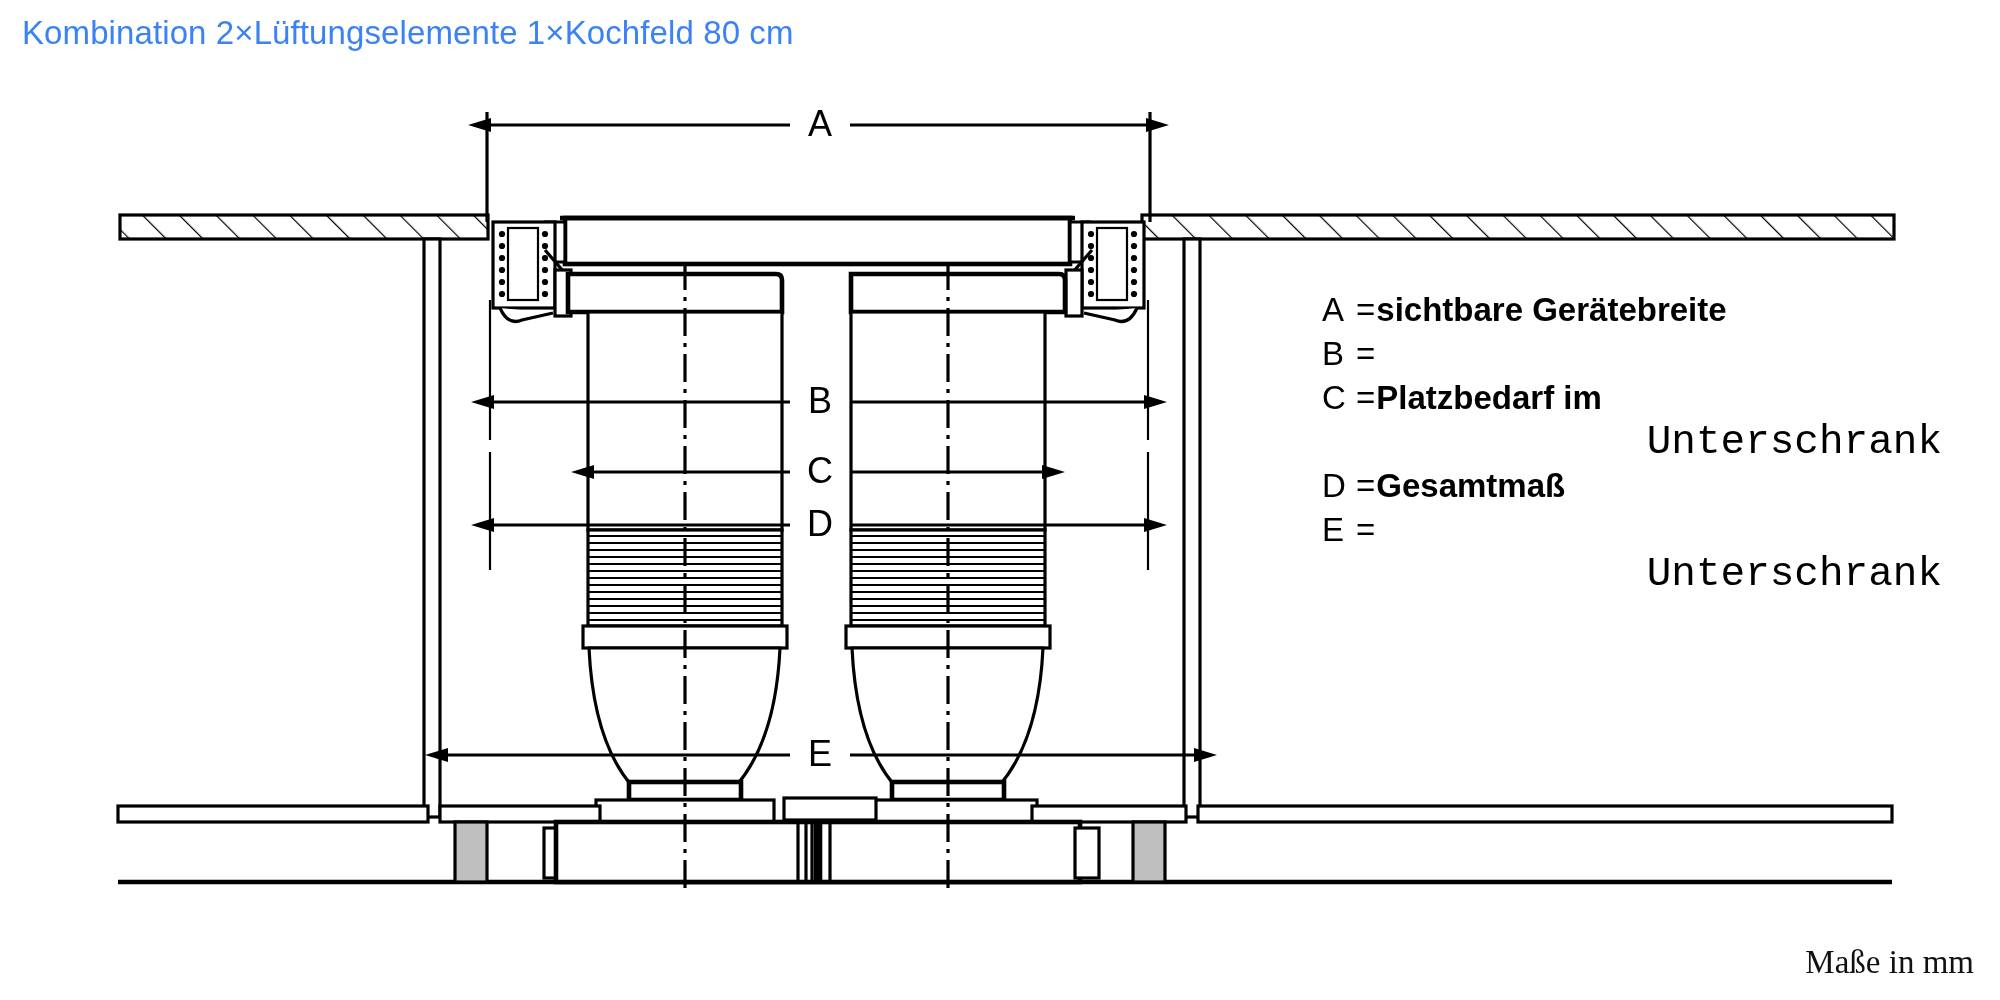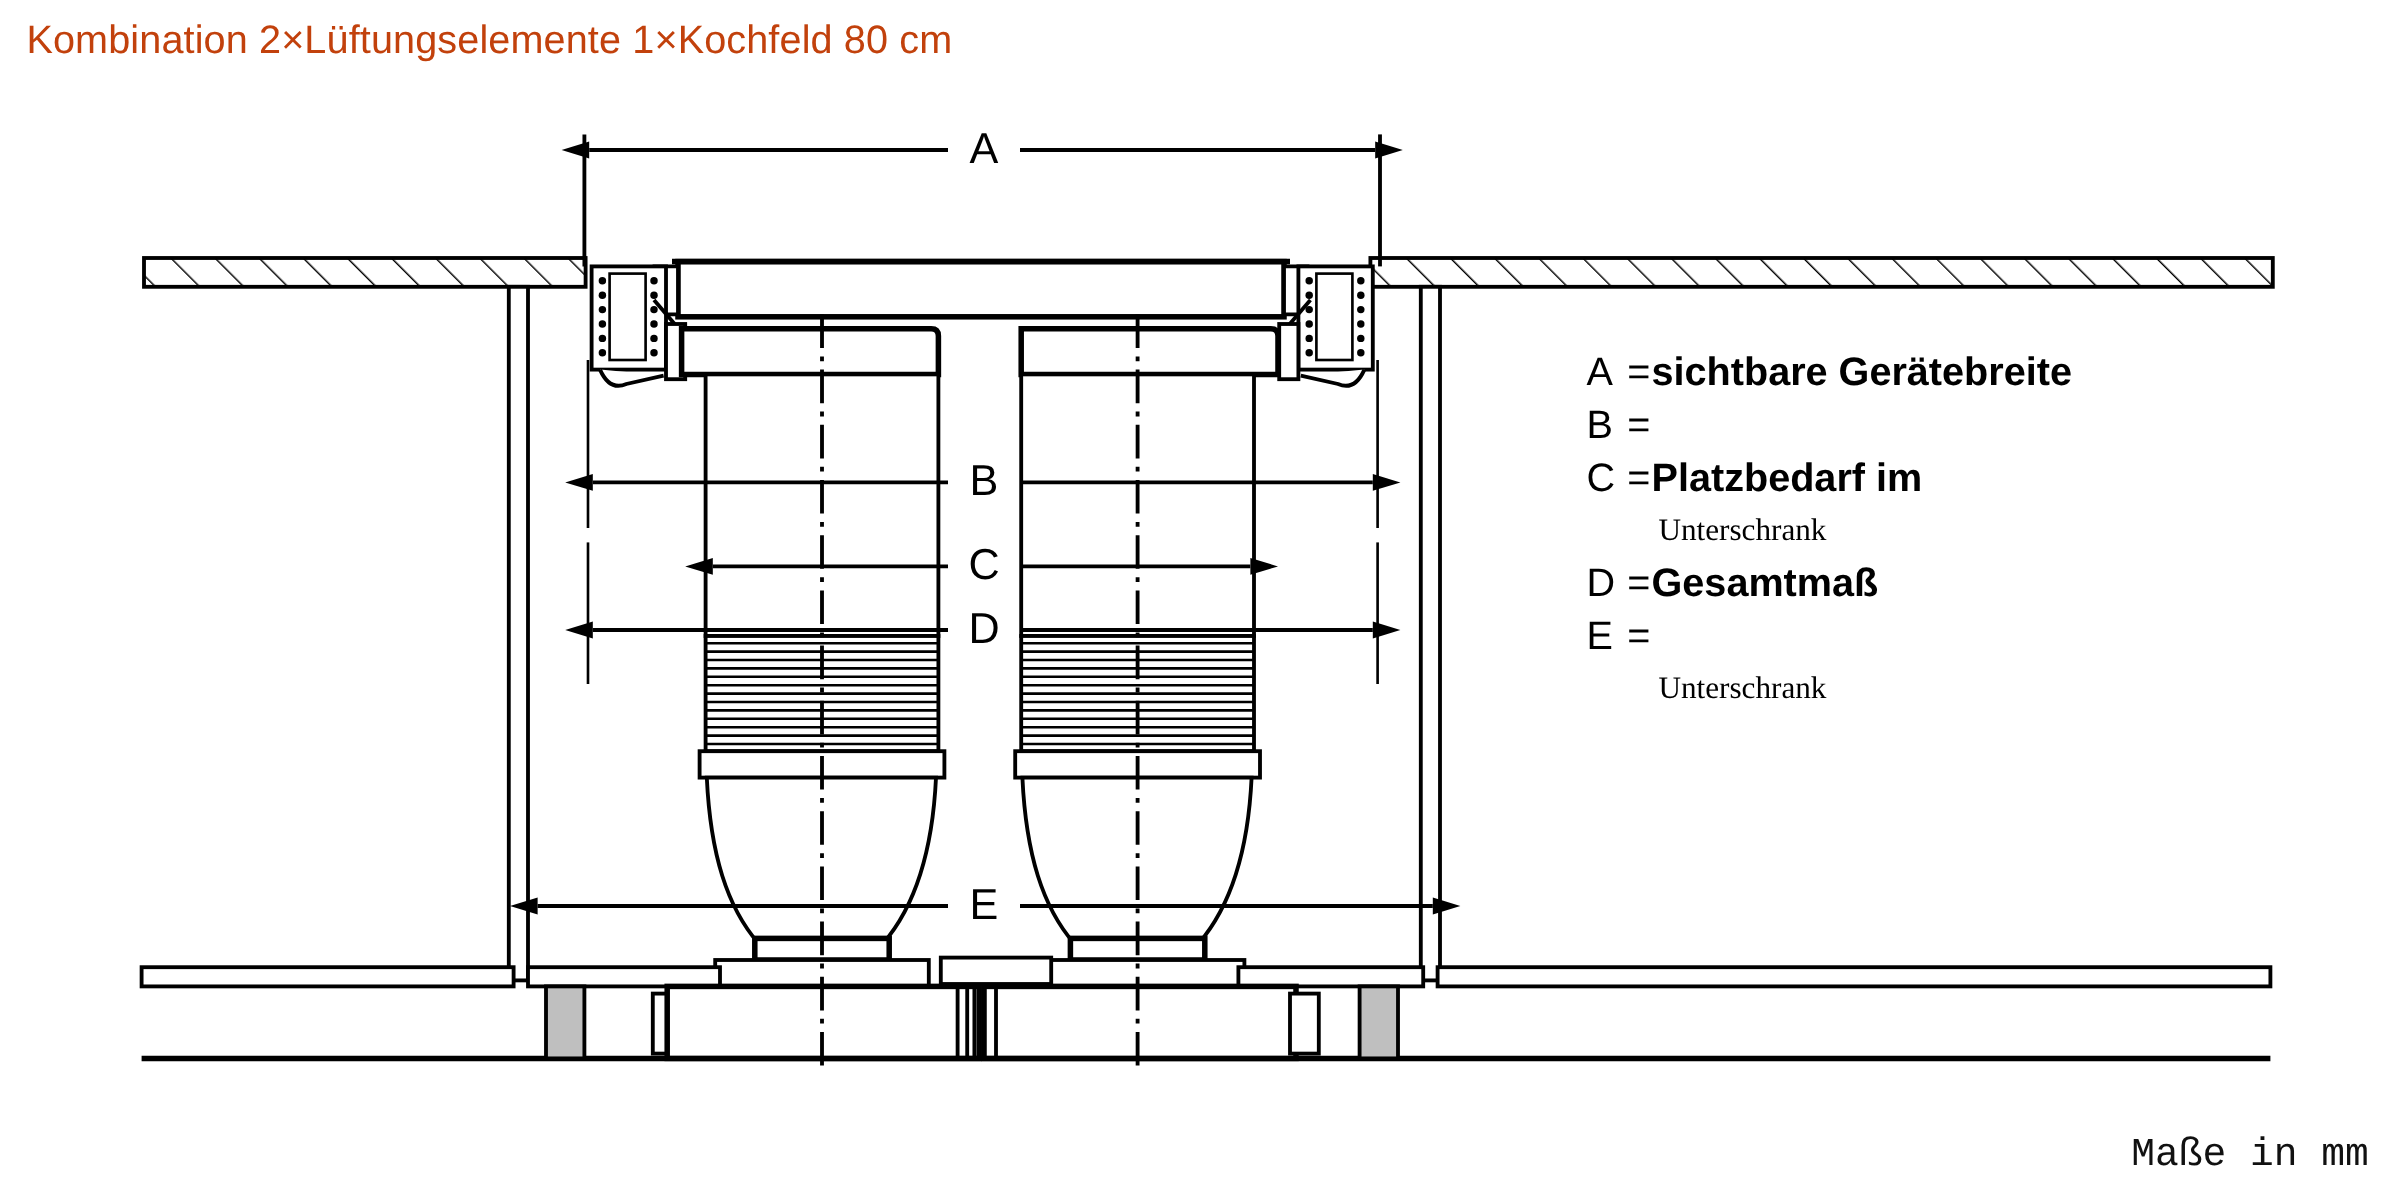--- a/index.html
+++ b/index.html
@@ -19,30 +19,30 @@
     position: relative;
     width: 2000px;
     height: 1000px;
   }
   .title {
     position: absolute;
     left: 22px;
     top: 14px;
     font-size: 33px;
     font-family: "Liberation Sans", sans-serif;
-    color: #c2410c;
+    color: #3b82f6;
     white-space: nowrap;
     letter-spacing: 0.1px;
   }
   .footer-note {
     position: absolute;
     right: 26px;
     top: 944px;
     font-size: 33px;
-    font-family: Liberation Mono, monospace;
+    font-family: Liberation Serif, serif;
     color: #111111;
     white-space: nowrap;
     margin-left: 46px;
   }
   .legend {
     position: absolute;
     left: 1322px;
     top: 288px;
     width: 620px;
   }
@@ -61,24 +61,25 @@
   .legend-eq {
     flex: 0 0 auto;
     padding-right: 1px;
   }
   .legend-text {
     flex: 0 0 auto;
     font-weight: bold;
   }
   .legend-cont {
     padding-left: 60px;
-    font-size: 26px;
+    font-size: 41px;
     line-height: 44px;
     white-space: nowrap;
-    font-family: Liberation Serif, serif;
+    font-family: Liberation Mono, monospace;
+    text-align: right;
   }
   svg.drawing {
     position: absolute;
     left: 0;
     top: 0;
     width: 2000px;
     height: 1000px;
   }
   .ln { stroke: #000; fill: none; }
   .thin { stroke-width: 2.2; }

